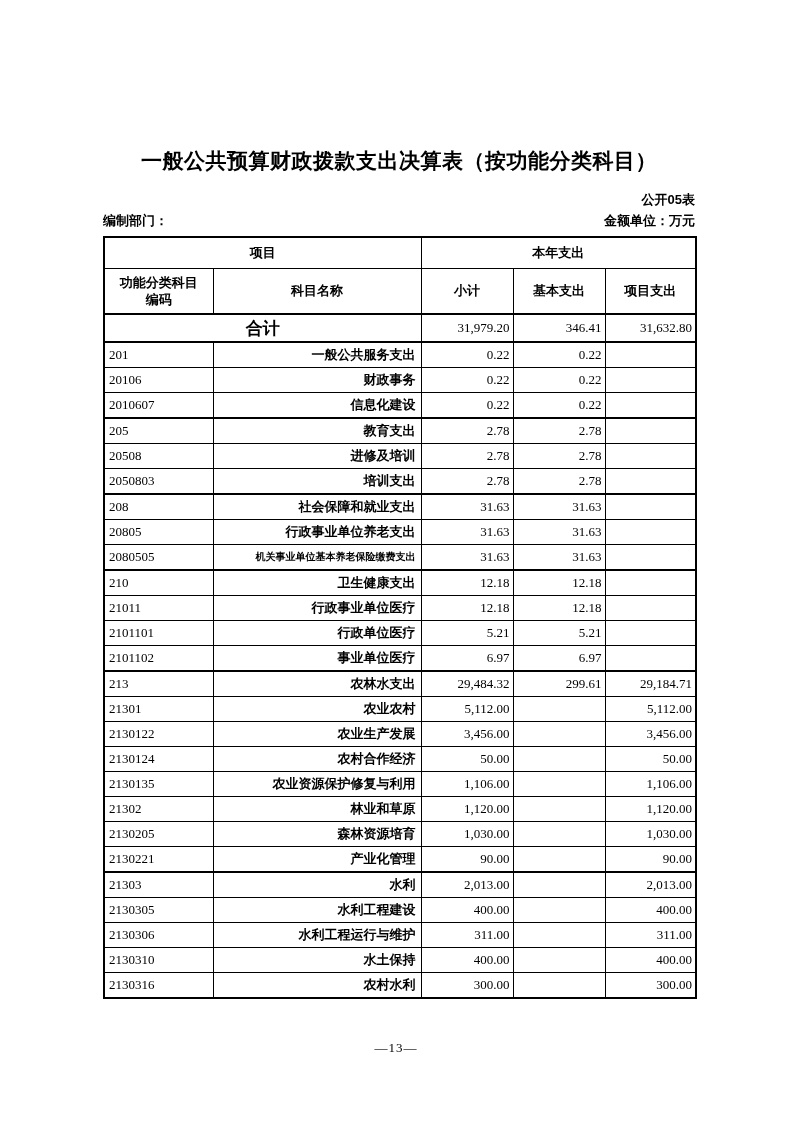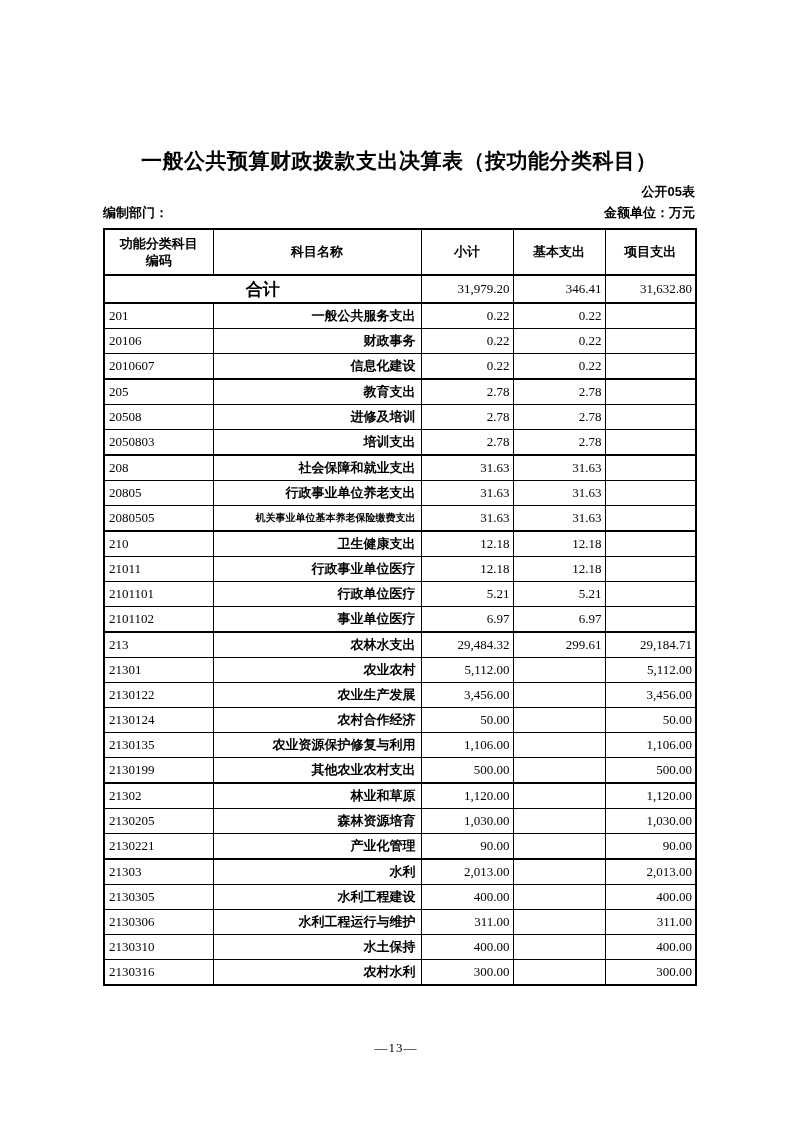--- a/index.html
+++ b/index.html
@@ -5,21 +5,21 @@
   html,body{margin:0;padding:0;background:#ffffff;}
   .sheet{
     position:relative;width:792px;height:1121px;background:#fff;
     color:#000;font-family:"Liberation Sans",sans-serif;overflow:hidden;
   }
   .content{position:absolute;left:103px;top:0;width:592px;}
   .doc-title{
     margin:0;padding-top:148px;text-align:center;
     font-size:21px;font-weight:bold;letter-spacing:0.5px;line-height:26px;font-family:Liberation Serif, serif;
   }
-  .table-code-line{text-align:right;font-size:13px;font-weight:bold;margin-top:10px;line-height:16px;}
+  .table-code-line{text-align:right;font-size:13px;font-weight:bold;margin-top:18px;line-height:16px;}
   .meta-line{display:flex;justify-content:space-between;font-size:13px;font-weight:bold;margin-top:5px;line-height:16px;gap:11px;}
   table.budget{
     border-collapse:collapse;table-layout:fixed;width:592px;margin-top:7px;
     border:2px solid #000;
   }
   table.budget th,table.budget td{border:1px solid #000;overflow:hidden;}
   col.c-code{width:109px;}
   col.c-name{width:208px;}
   col.c-sub{width:92px;}
   col.c-bas{width:92px;}
@@ -58,20 +58,24 @@
 
     <table class="budget">
       <colgroup>
         <col class="c-code">
           <col class="c-name">
           <col class="c-sub">
           <col class="c-bas">
           <col class="c-prj">
       </colgroup>
       <thead>
+        <tr class="h1">
+          <th colspan="2">项目</th>
+          <th colspan="3">本年支出</th>
+        </tr>
         <tr class="h2">
           <th class="code-h">功能分类科目编码</th>
           <th>科目名称</th>
           <th>小计</th>
           <th>基本支出</th>
           <th>项目支出</th>
         </tr>
       </thead>
       <tbody>
         <tr class="thick">
@@ -199,27 +203,20 @@
             <td class="num"></td>
             <td class="num">50.00</td>
           </tr>
           <tr>
             <td class="code">2130135</td>
             <td class="name indent">农业资源保护修复与利用</td>
             <td class="num">1,106.00</td>
             <td class="num"></td>
             <td class="num">1,106.00</td>
           </tr>
-          <tr class="thick">
-            <td class="code">2130199</td>
-            <td class="name indent">其他农业农村支出</td>
-            <td class="num">500.00</td>
-            <td class="num"></td>
-            <td class="num">500.00</td>
-          </tr>
           <tr>
             <td class="code">21302</td>
             <td class="name">林业和草原</td>
             <td class="num">1,120.00</td>
             <td class="num"></td>
             <td class="num">1,120.00</td>
           </tr>
           <tr>
             <td class="code">2130205</td>
             <td class="name indent">森林资源培育</td>

